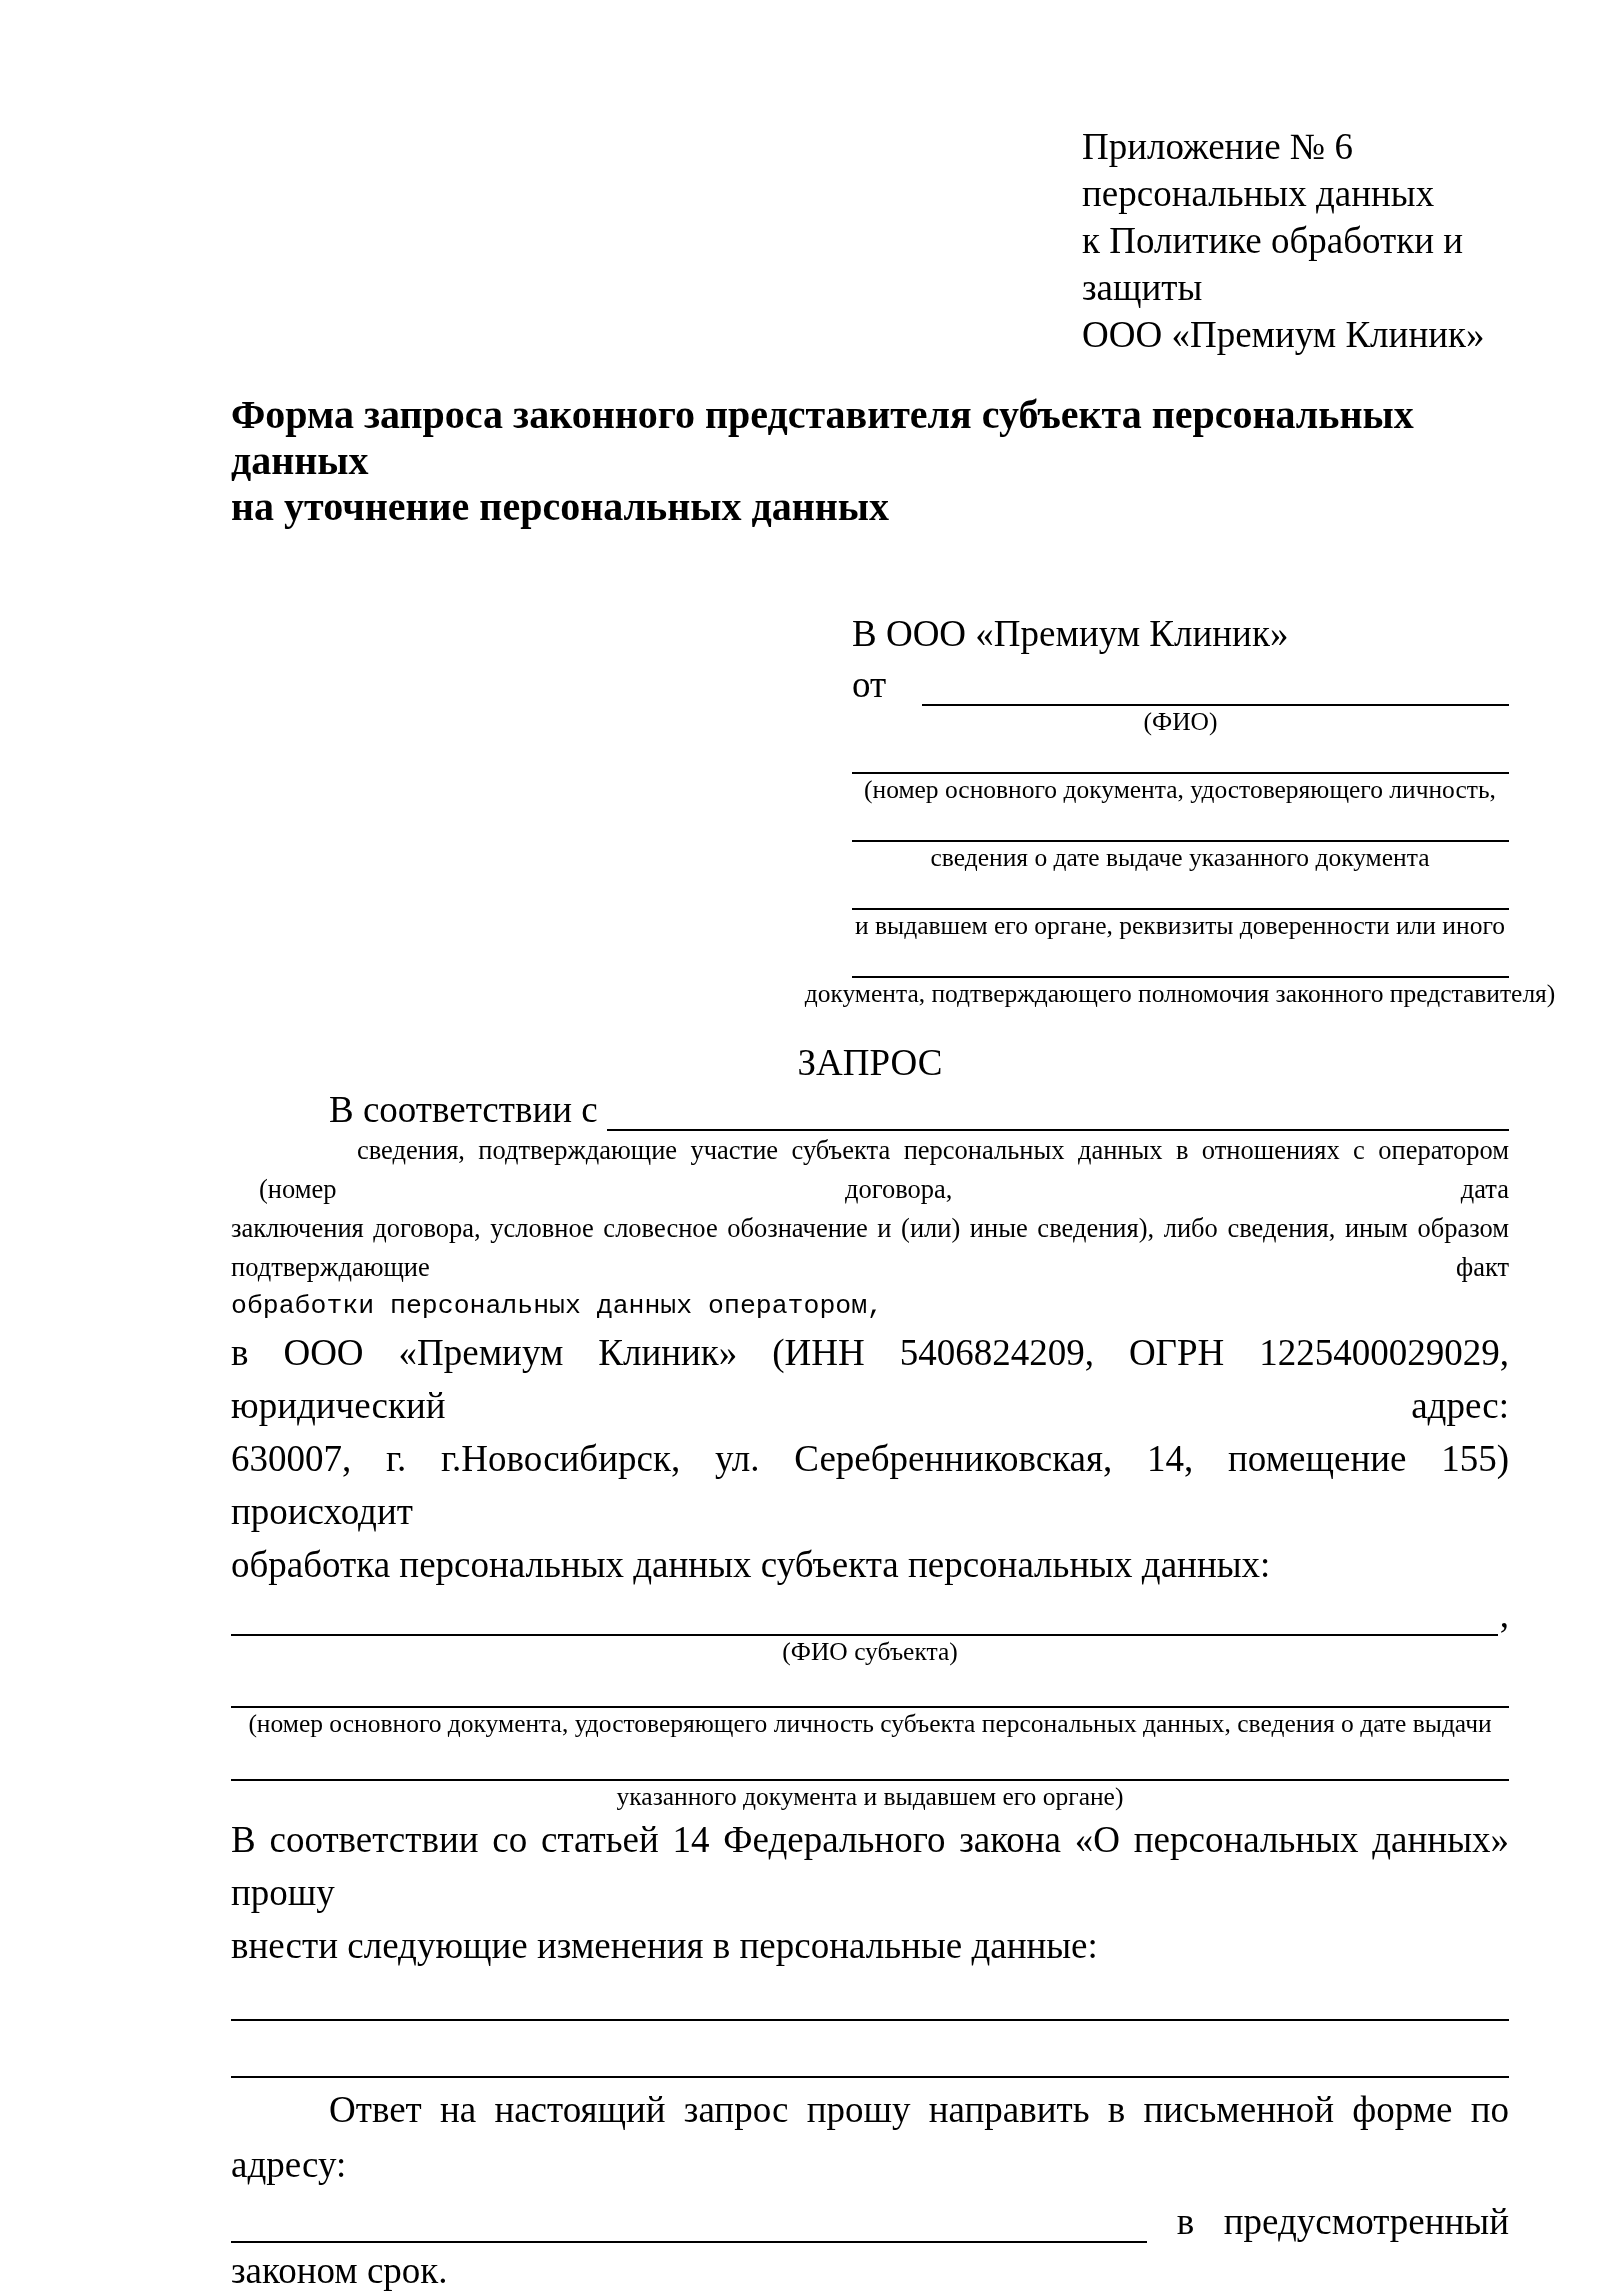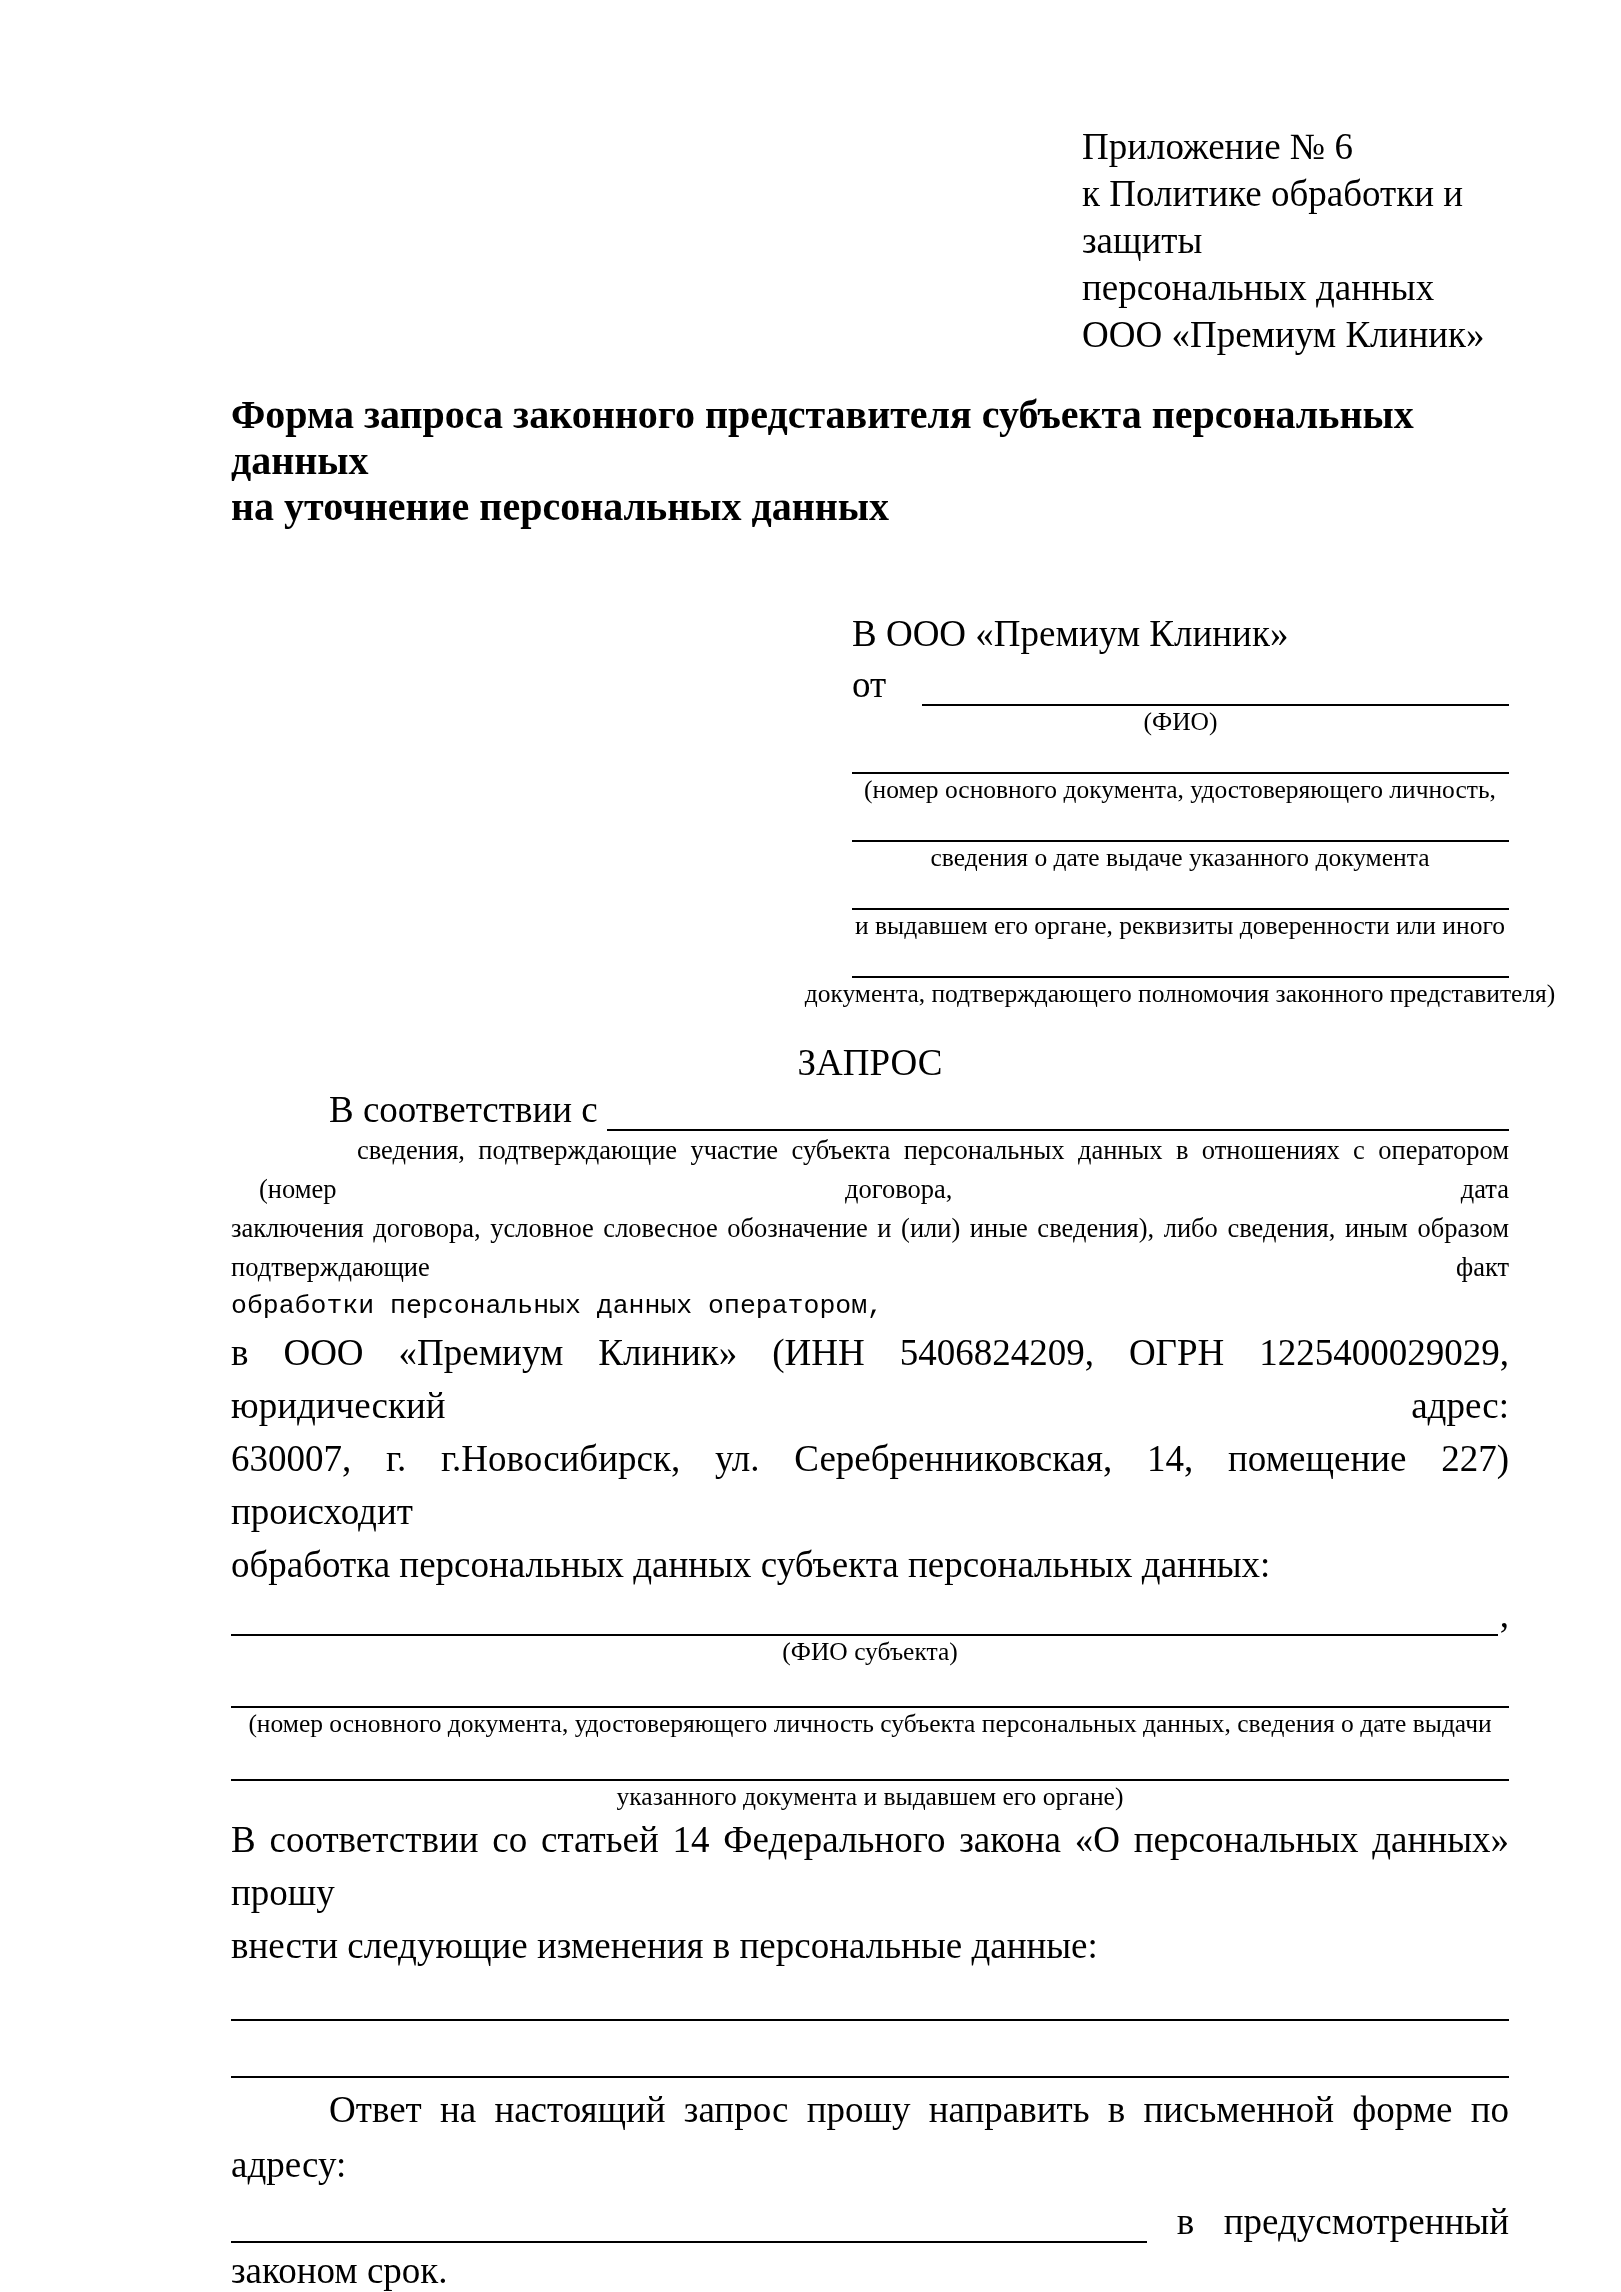--- a/index.html
+++ b/index.html
@@ -44,22 +44,22 @@
   .answer-l2 .fill2 { width:916px; border-bottom:2.9px solid #000; height:39px; }
   .answer-l3 { font-size:37px; line-height:55px; }
 </style>
 </head>
 <body>
 
 <div class="page">
 
   <div class="appendix">
     <div>Приложение № 6</div>
+    <div>персональных данных</div>
     <div>к Политике обработки и защиты</div>
-    <div>персональных данных</div>
     <div>ООО «Премиум Клиник»</div>
   </div>
 
   <div class="doc-title">
     <div>Форма запроса законного представителя субъекта персональных данных</div>
     <div>на уточнение персональных данных</div>
   </div>
 
   <div class="addressee">
     <div class="addr-to">В ООО «Премиум Клиник»</div>
@@ -90,21 +90,21 @@
   </div>
 
   <div>
     <div class="note-line note-first">сведения, подтверждающие участие субъекта персональных данных в отношениях с оператором (номер договора, дата</div>
     <div class="note-line">заключения договора, условное словесное обозначение и (или) иные сведения), либо сведения, иным образом подтверждающие факт</div>
     <div class="note-line note-last">обработки персональных данных оператором,</div>
   </div>
 
   <div>
     <div class="body-line">в ООО «Премиум Клиник» (ИНН 5406824209, ОГРН 1225400029029, юридический адрес:</div>
-    <div class="body-line">630007, г. г.Новосибирск, ул. Серебренниковская, 14, помещение 227) происходит</div>
+    <div class="body-line">630007, г. г.Новосибирск, ул. Серебренниковская, 14, помещение 155) происходит</div>
     <div class="body-line body-last">обработка персональных данных субъекта персональных данных:</div>
   </div>
 
   <div class="subject-row">
     <span class="fill"></span>
     <span class="comma">,</span>
   </div>
   <div class="caption">(ФИО субъекта)</div>
 
   <div class="u-row"></div>

